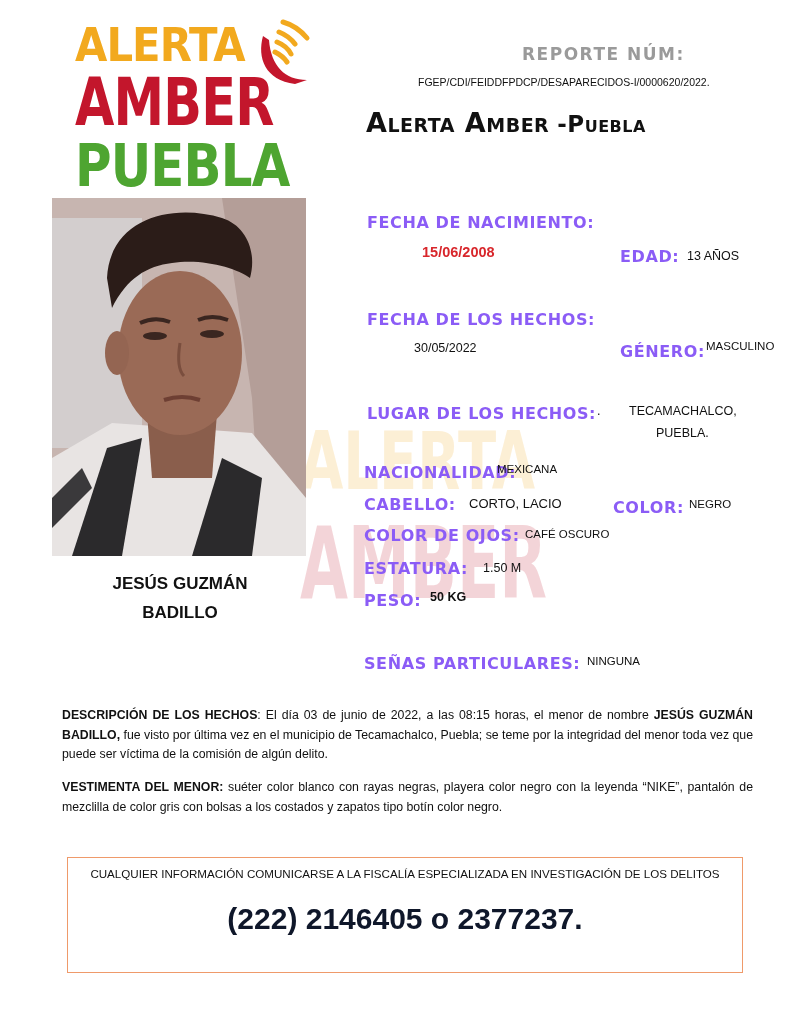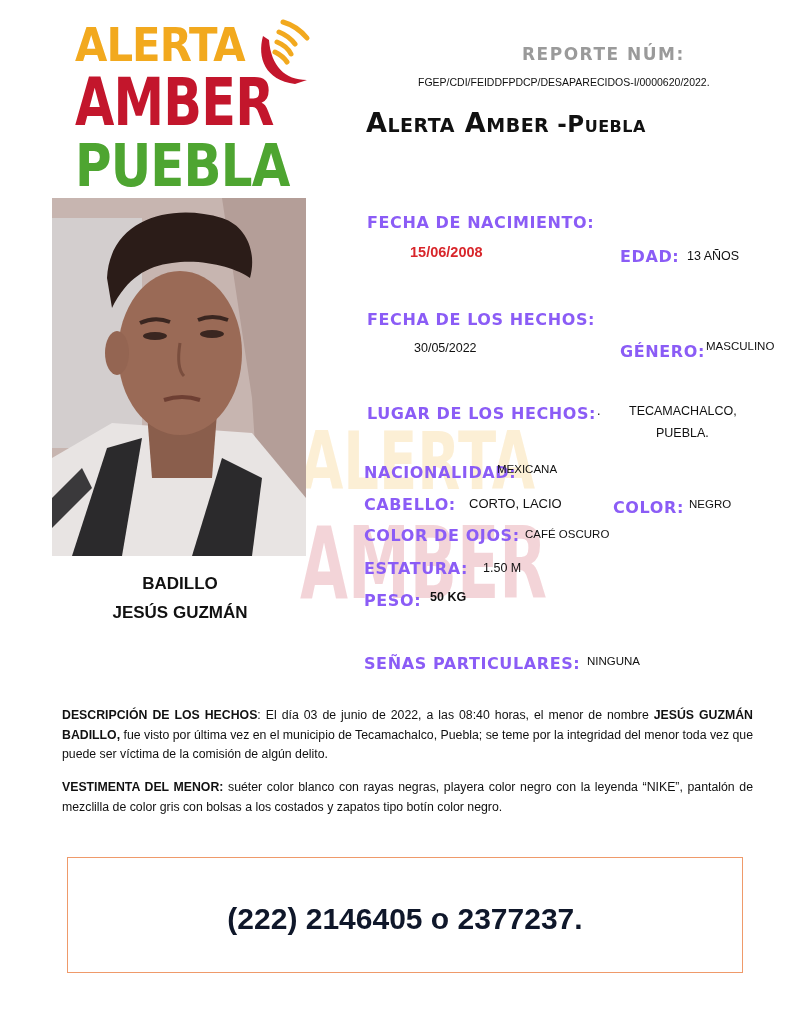--- a/index.html
+++ b/index.html
@@ -102,26 +102,26 @@
     <ellipse cx="160" cy="136" rx="12" ry="4" fill="#3a2620"></ellipse>
     <path d="M88 125 Q103 118 118 124" stroke="#3a2620" stroke-width="4" fill="none"></path>
     <path d="M146 122 Q160 116 176 122" stroke="#3a2620" stroke-width="4" fill="none"></path>
 
     <path d="M128 145 Q124 170 132 178" stroke="#7a4e3e" stroke-width="3" fill="none"></path>
     <path d="M112 202 Q130 196 148 202" stroke="#6e3f33" stroke-width="4" fill="none"></path>
   </svg>
 </div>
 
 <div class="abs person-name">
+  <div>JESÚS GUZMÁN</div>
   <div>BADILLO</div>
-  <div>JESÚS GUZMÁN</div>
 </div>
 
 <div class="abs lbl" style="left:367px; top:213px;">FECHA DE NACIMIENTO:</div>
-<div class="abs red-date" style="left:410px; top:244px;">15/06/2008</div>
+<div class="abs red-date" style="left:422px; top:244px;">15/06/2008</div>
 
 <div class="abs lbl" style="left:620px; top:247px;">EDAD:</div>
 <div class="abs val" style="left:687px; top:249px;">13 AÑOS</div>
 
 <div class="abs lbl" style="left:367px; top:310px;">FECHA DE LOS HECHOS:</div>
 <div class="abs val" style="left:414px; top:341px;">30/05/2022</div>
 
 <div class="abs lbl" style="left:620px; top:342px;">GÉNERO:</div>
 <div class="abs val" style="left:706px; top:340px; font-size:11.5px;">MASCULINO</div>
 
@@ -145,24 +145,25 @@
 <div class="abs lbl" style="left:364px; top:559px;">ESTATURA:</div>
 <div class="abs val" style="left:483px; top:561px;">1.50 M</div>
 
 <div class="abs lbl" style="left:364px; top:591px;">PESO:</div>
 <div class="abs val b" style="left:430px; top:590px;">50 KG</div>
 
 <div class="abs lbl" style="left:364px; top:654px;">SEÑAS PARTICULARES:</div>
 <div class="abs val" style="left:587px; top:655px; font-size:11.5px;">NINGUNA</div>
 
 <div class="abs para" style="top:706px;">
-  <b>DESCRIPCIÓN DE LOS HECHOS</b><span>: El día 03 de junio de 2022, a las 08:40 horas, el menor de nombre </span><b>JESÚS GUZMÁN BADILLO,</b><span> fue visto por última vez en el municipio de Tecamachalco, Puebla; se teme por la integridad del menor toda vez que puede ser víctima de la comisión de algún delito.</span>
+  <b>DESCRIPCIÓN DE LOS HECHOS</b><span>: El día 03 de junio de 2022, a las 08:15 horas, el menor de nombre </span><b>JESÚS GUZMÁN BADILLO,</b><span> fue visto por última vez en el municipio de Tecamachalco, Puebla; se teme por la integridad del menor toda vez que puede ser víctima de la comisión de algún delito.</span>
 </div>
 
 <div class="abs para" style="top:778px;">
   <b>VESTIMENTA DEL MENOR:</b><span> suéter color blanco con rayas negras, playera color negro con la leyenda “NIKE”, pantalón de mezclilla de color gris con bolsas a los costados y zapatos tipo botín color negro.</span>
 </div>
 
 <div class="abs contact">
   <div class="msg">
+    <div>CUALQUIER INFORMACIÓN COMUNICARSE A LA FISCALÍA ESPECIALIZADA EN INVESTIGACIÓN DE LOS DELITOS</div>
   </div>
   <div class="phone">(222) 2146405 o 2377237.</div>
 </div>
 
 </body></html>

